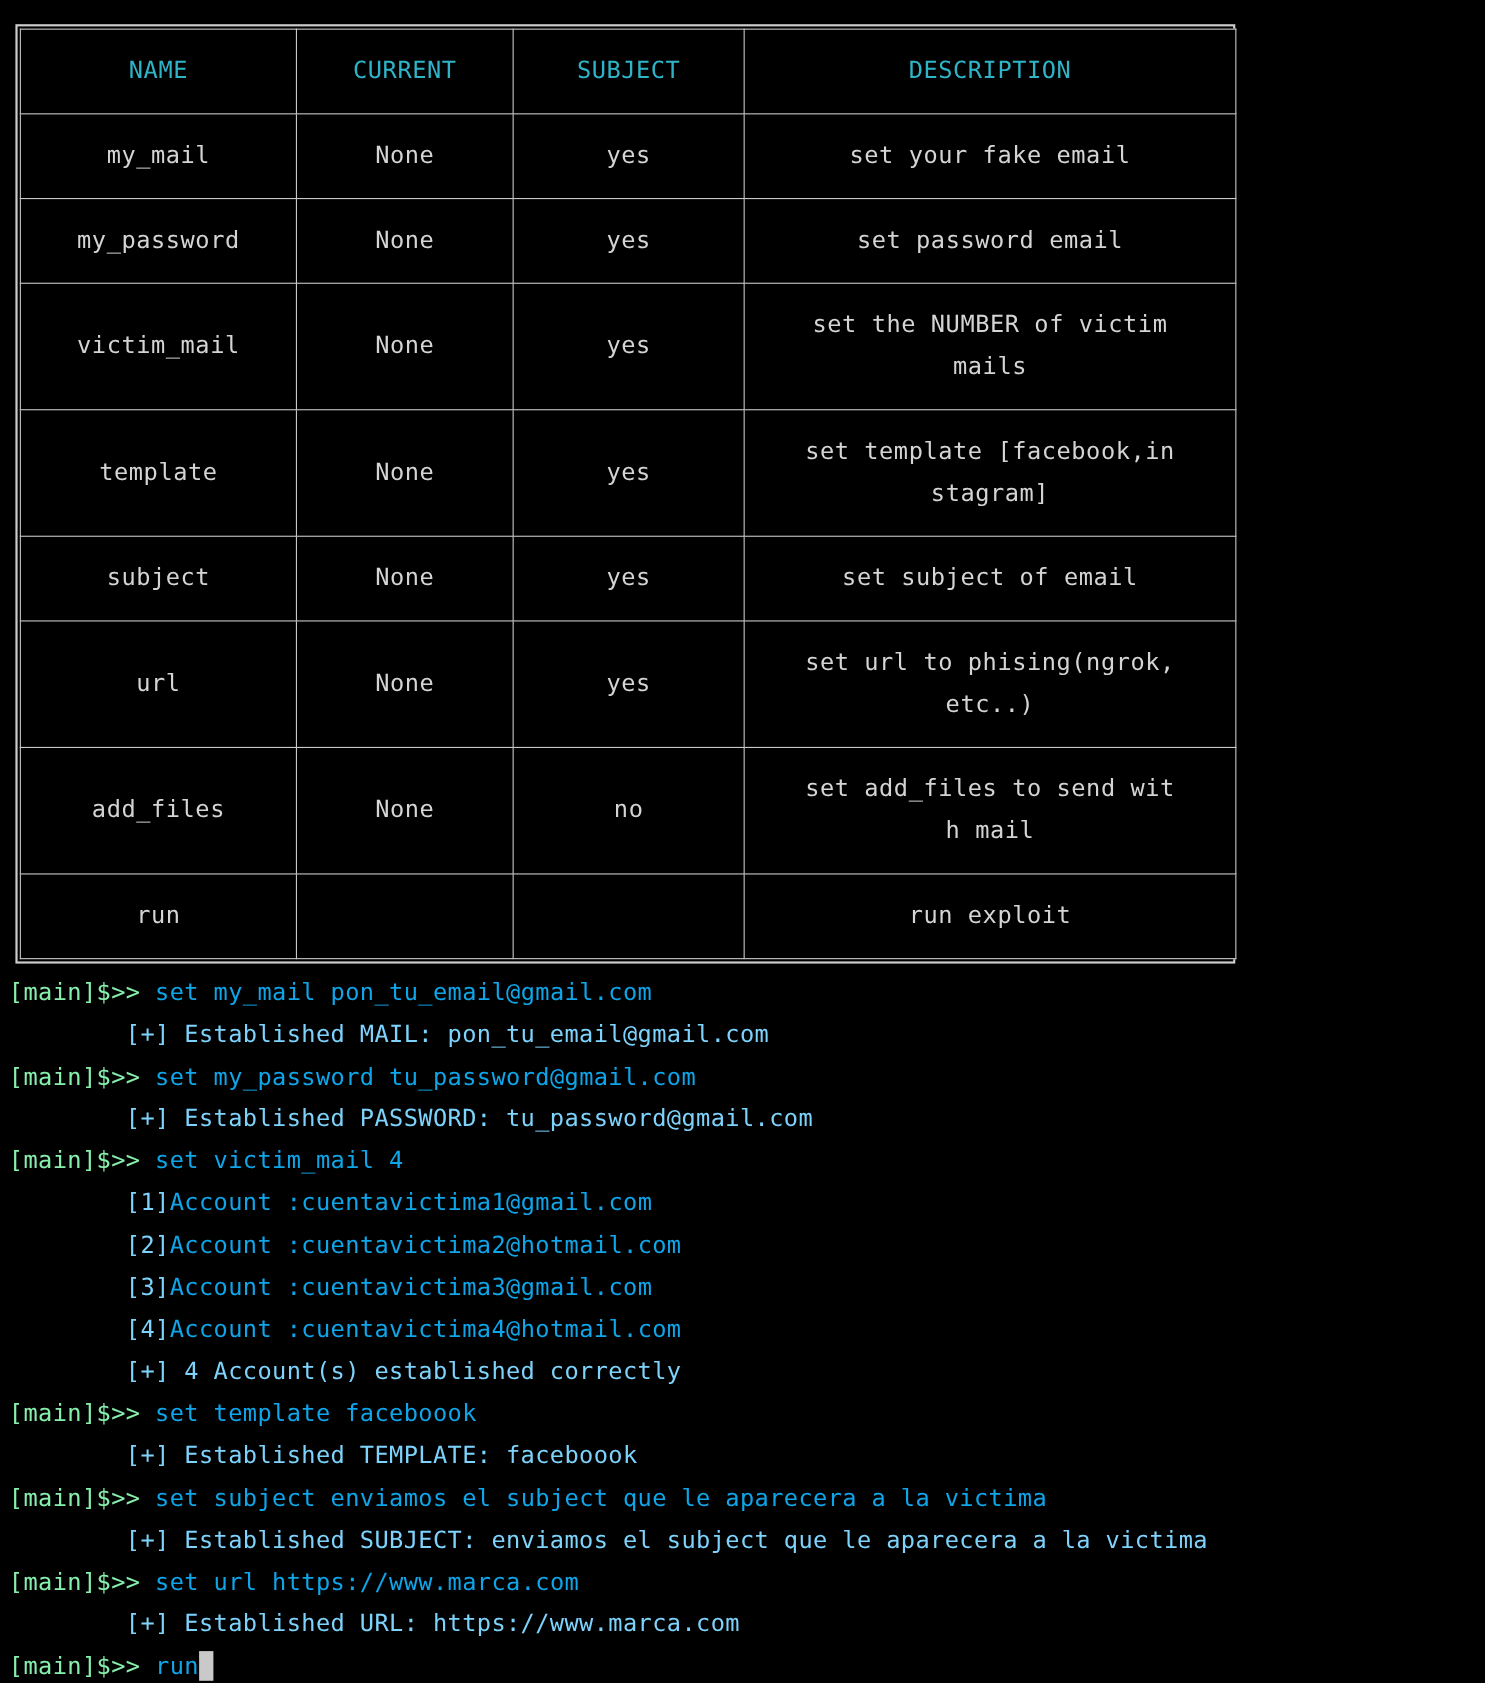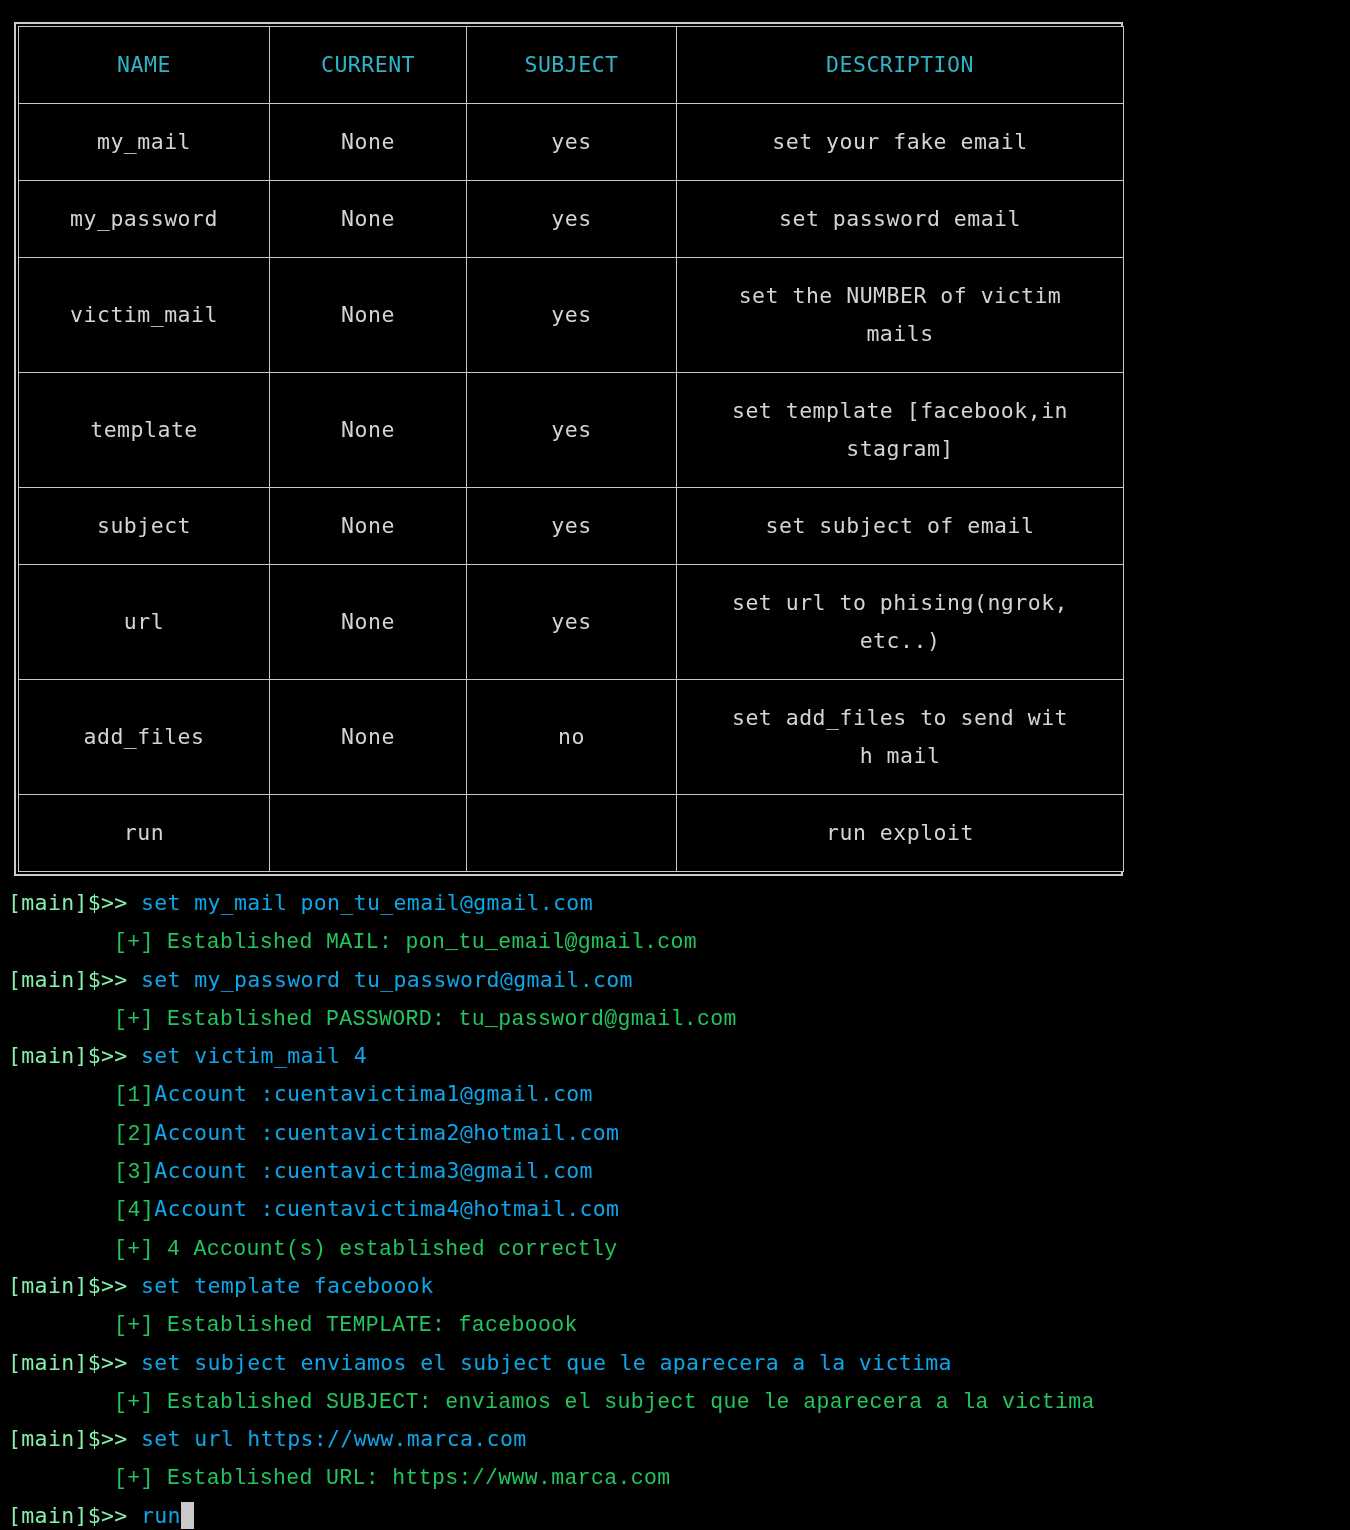--- a/index.html
+++ b/index.html
@@ -63,21 +63,21 @@
     left: 8px;
     top: 884px;
     width: 1340px;
     font-size: 21.5px;
     line-height: 38.3px;
     letter-spacing: 0.35px;
     white-space: pre;
   }
   .line { height: 38.3px; }
   .c-red    { color: #86efac; }
-  .c-yellow { color: #22c55e; font-family: Liberation Mono, monospace; }
+  .c-yellow { color: #7dd3fc; }
   .c-white  { color: #0ea5e9; }
   .cursor {
     display: inline-block;
     width: 13.3px;
     height: 27px;
     background: #c9c9c9;
     vertical-align: -6px;
   }
 </style>
 </head>

